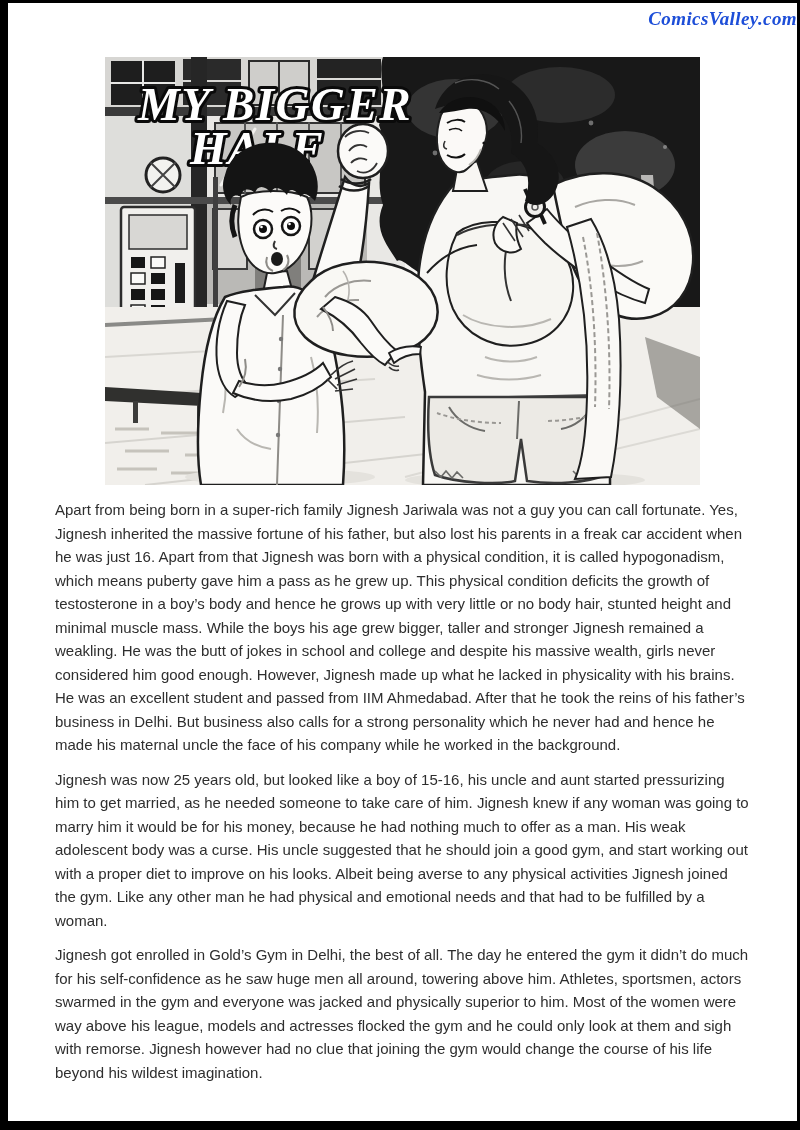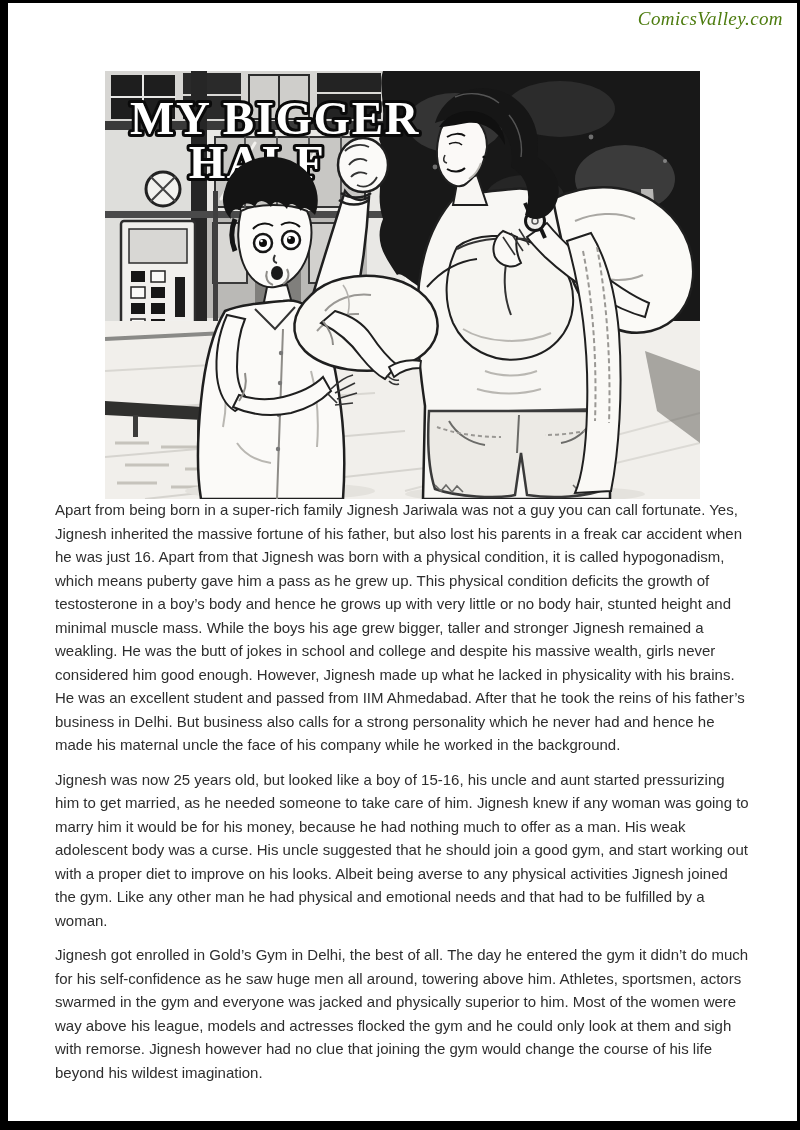--- a/index.html
+++ b/index.html
@@ -9,29 +9,29 @@
     box-sizing:border-box;
     background:#ffffff;
     border-left:8px solid #000;
     border-top:3px solid #000;
     border-right:3px solid #000;
     border-bottom:9px solid #000;
     overflow:hidden;
     font-family:"Liberation Sans",sans-serif;
   }
   .logo{
-    position:absolute;top:5px;right:14px;
+    position:absolute;top:5px;right:0;
     font-family:"Liberation Serif",serif;
-    font-style:italic;font-weight:normal;
+    font-style:italic;font-weight:bold;
     font-size:19px;letter-spacing:.4px;
-    color:#4d7c0f;white-space:nowrap;
+    color:#1d4ed8;white-space:nowrap;
   }
   .comic-figure{
-    position:absolute;left:97px;top:68px;
-    width:588px;height:428px;
+    position:absolute;left:97px;top:54px;
+    width:588px;height:428px;font-style:italic;
   }
   .comic-figure svg{display:block;width:595px;height:428px;}
   .story{
     position:absolute;left:47px;top:485px;width:694px;
   }
   .story p{
     margin:10px 0 11px 0;
     font-size:15px;line-height:23.5px;
     color:#2e2e2e;
     text-align:left;

